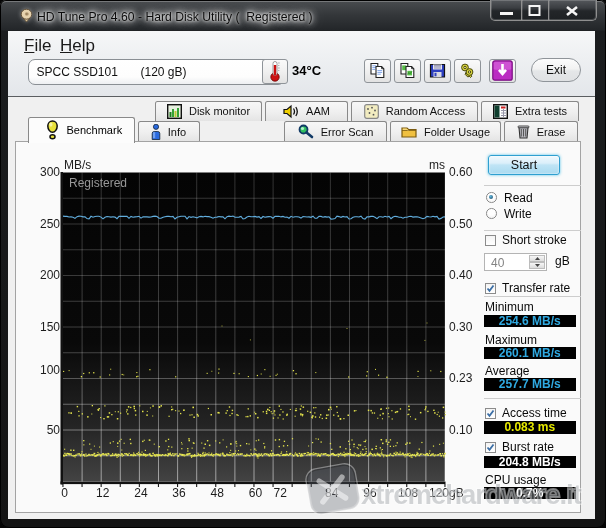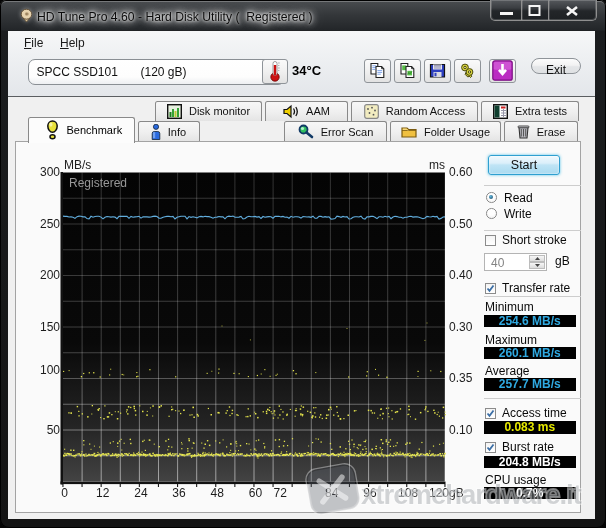--- a/index.html
+++ b/index.html
@@ -2,29 +2,29 @@
 <html><head><meta charset="utf-8"><style>
 *{margin:0;padding:0;box-sizing:border-box;-webkit-font-smoothing:antialiased}
 html,body{width:606px;height:528px;background:#050505;font-family:"Liberation Sans",sans-serif;overflow:hidden;position:relative}
 #win{position:absolute;inset:0;border-radius:6px 6px 9px 9px;background:linear-gradient(180deg,#4a4d50 0,#35383b 14px,#232629 30px,#1b1d1f 31px,#141414 100%);box-shadow:inset 0 0 0 1px #000,inset 0 2px 0 rgba(255,255,255,0.25)}
 #titletext{position:absolute;left:37px;top:9.5px;font-size:12.2px;color:#0c0c0c;white-space:pre;text-shadow:0 0 3px #fff,0 0 6px #fff,0 0 9px #fff,0 0 14px rgba(255,255,255,0.7)}
 #capicon{position:absolute;left:20px;top:8px;filter:drop-shadow(0 0 2px rgba(255,255,255,0.45))}
 #capbtns{position:absolute;left:490px;top:0;width:107px;height:21px;border:1px solid #8f8f8f;border-top:none;border-radius:0 0 5px 5px;background:linear-gradient(180deg,#55585c 0,#3a3d41 40%,#232629 55%,#1e2124 100%);box-shadow:inset 0 0 0 1px rgba(255,255,255,0.18)}
 .capsep{position:absolute;top:0;width:1px;height:100%;background:#8f8f8f;box-shadow:1px 0 0 rgba(255,255,255,0.15)}
 #client{position:absolute;left:8px;top:31px;width:587px;height:488px;background:#f0f0f0}
 #menubar{position:absolute;left:0;top:0;width:100%;height:66px;background:linear-gradient(180deg,#f6f7f8 0,#eef0f2 40%,#e3e6ea 100%)}
-.menu{position:absolute;top:5px;font-size:12px;color:#1a1a1a}
+.menu{position:absolute;top:5px;font-size:17px;color:#1a1a1a}
 .menu u{text-decoration:underline}
 #toolline{position:absolute;left:0;top:65px;width:100%;height:1px;background:#5b5e61}
 #combo{position:absolute;left:19.5px;top:28px;width:257px;height:26px;background:linear-gradient(180deg,#fff 0,#fdfdfd 70%,#eef0f2 100%);border:1px solid #8a8f94;border-radius:7px;font-size:12px;color:#111;line-height:24px}
 #combo .ct1{position:absolute;left:8px}#combo .ct2{position:absolute;left:112px}
 #combo .arr{position:absolute;right:7px;top:10px;width:0;height:0;border-left:4.5px solid transparent;border-right:4.5px solid transparent;border-top:5px solid #333}
 .tbtn{position:absolute;top:27.5px;width:27px;height:24.5px;background:linear-gradient(180deg,#fafafa 0,#f0f0f0 50%,#e2e2e2 100%);border:1px solid #8f9499;border-radius:3px;display:flex;align-items:center;justify-content:center}
 #temp{position:absolute;left:284px;top:32px;font-size:13px;font-weight:bold;color:#000}
-#exitbtn{position:absolute;left:523px;top:27px;width:50px;height:16px;background:linear-gradient(180deg,#fcfcfc 0,#f2f2f2 45%,#e4e6e8 55%,#dfe1e3 100%);border:1px solid #8f9499;border-radius:12px;font-size:12px;color:#111;text-align:center;line-height:22px}
+#exitbtn{position:absolute;left:523px;top:27px;width:50px;height:24px;background:linear-gradient(180deg,#fcfcfc 0,#f2f2f2 45%,#e4e6e8 55%,#dfe1e3 100%);border:1px solid #8f9499;border-radius:12px;font-size:12px;color:#111;text-align:center;line-height:22px}
 .tab{position:absolute;height:20px;background:linear-gradient(180deg,#f7f7f7 0,#efefef 55%,#e4e4e4 100%);border:1px solid #898989;border-bottom:none;border-radius:2.5px 2.5px 0 0;display:flex;align-items:center;justify-content:center;font-size:11px;color:#111}
 .tab svg{margin-right:7px;flex:none}
 .tab span{white-space:nowrap}
 .tab.r1{top:69.5px}
 .tab.r2{top:90px;z-index:3}
 #seltab{position:absolute;left:19.5px;top:85.5px;width:107.5px;height:26px;background:#fcfcfc;border:1px solid #898989;border-bottom:none;border-radius:2.5px 2.5px 0 0;z-index:4;display:flex;align-items:center;font-size:11px;color:#000}
 #seltab svg{margin-left:17px;flex:none}
 #seltab span{margin-left:8px}
 #page{position:absolute;left:7px;top:110px;width:565.5px;height:372px;background:#fafafa;border:1px solid #a3a3a3;z-index:2}
 #chartsvg{position:absolute;left:43px;top:29px}
@@ -1065,21 +1065,21 @@
       </svg>
 <div class="al" style="top:23.0px;left:14px;width:30px;text-align:right">300</div>
 <div class="al" style="top:23.0px;left:433px;width:40px">0.60</div>
 <div class="al" style="top:74.5px;left:14px;width:30px;text-align:right">250</div>
 <div class="al" style="top:74.5px;left:433px;width:40px">0.50</div>
 <div class="al" style="top:126.0px;left:14px;width:30px;text-align:right">200</div>
 <div class="al" style="top:126.0px;left:433px;width:40px">0.40</div>
 <div class="al" style="top:177.5px;left:14px;width:30px;text-align:right">150</div>
 <div class="al" style="top:177.5px;left:433px;width:40px">0.30</div>
 <div class="al" style="top:221px;left:14px;width:30px;text-align:right">100</div>
-<div class="al" style="top:229.0px;left:433px;width:40px">0.35</div>
+<div class="al" style="top:229.0px;left:433px;width:40px">0.23</div>
 <div class="al" style="top:280.5px;left:14px;width:30px;text-align:right">50</div>
 <div class="al" style="top:280.5px;left:433px;width:40px">0.10</div>
 <div class="al" style="top:344px;left:28.5px;width:40px;text-align:center">0</div>
 <div class="al" style="top:344px;left:66.7px;width:40px;text-align:center">12</div>
 <div class="al" style="top:344px;left:104.9px;width:40px;text-align:center">24</div>
 <div class="al" style="top:344px;left:143.0px;width:40px;text-align:center">36</div>
 <div class="al" style="top:344px;left:181.2px;width:40px;text-align:center">48</div>
 <div class="al" style="top:344px;left:219.4px;width:40px;text-align:center">60</div>
 <div class="al" style="top:344px;left:257.6px;width:40px;text-align:left">72</div>
 <div class="al" style="top:344px;left:295.8px;width:40px;text-align:center">84</div>

